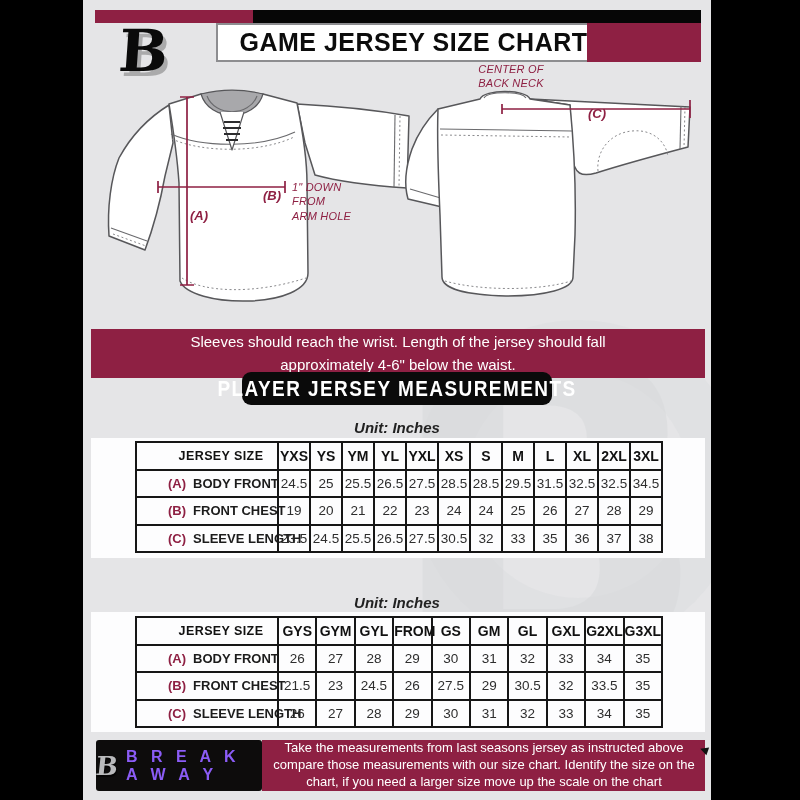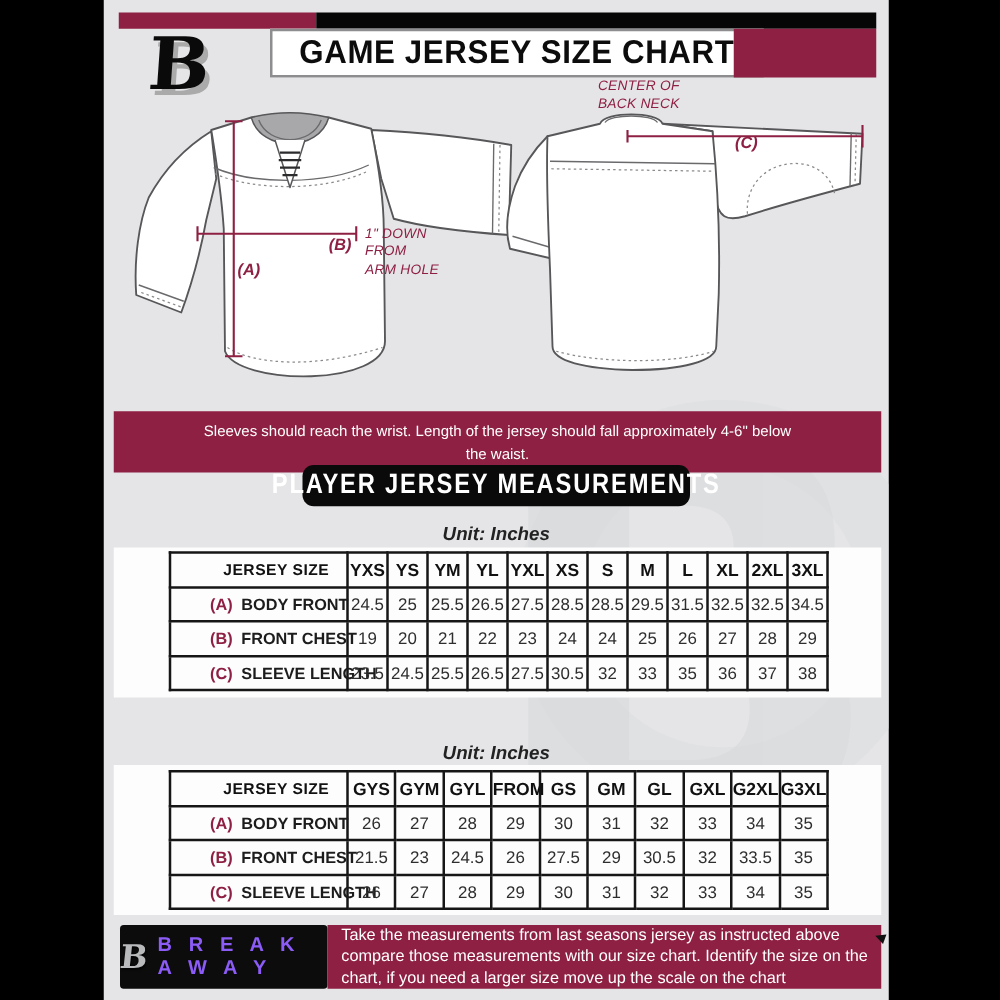--- a/index.html
+++ b/index.html
@@ -26,21 +26,21 @@
   
   .front-jersey { left:20px;  top:88px; width:320px; height:235px; z-index:2; }
   .back-jersey  { left:317px; top:85px; width:300px; height:245px; z-index:2; }
   .measure-key   { position:absolute; z-index:3; color:var(--maroon); font-weight:bold; font-size:13px; font-style:italic; }
   .measure-label { position:absolute; z-index:3; color:var(--maroon); font-weight:normal; font-size:11px; font-style:italic;
                    line-height:1.3; white-space:pre-line; letter-spacing:.2px; }
 
   
   .notice { left:8px; top:329px; width:614px; height:49px; background:var(--maroon); z-index:2;
             display:flex; align-items:center; justify-content:center; }
-  .notice span { color:#fff; font-size:12px; line-height:1.5; text-align:center; max-width:478px; }
+  .notice span { color:#fff; font-size:15px; line-height:1.5; text-align:center; max-width:478px; }
 
   
   .section-title { width:310px; height:33px; background:#0a0a0a; border-radius:9px; z-index:2;
                    display:flex; align-items:center; justify-content:center; }
   .section-title span { color:#fff; font-weight:800; font-size:20px; letter-spacing:1.5px; transform:scale(.95,1.12); white-space:nowrap; }
   .player-title { left:159px; top:372px; }
   .goalie-title { left:159px; top:559px; }
   .unit-line { left:0; width:628px; text-align:center; z-index:2; font-size:15px; font-style:italic; font-weight:bold; color:#222; }
   .player-unit { top:419px; }
   .goalie-unit { top:594px; }
@@ -61,21 +61,21 @@
   .size-table td.row-label { text-align:left; padding-left:31px; font-size:13px; color:#1c1c1c; font-weight:bold; white-space:nowrap; }
   .size-table td.row-label .key { color:var(--maroon); font-weight:bold; margin-right:7px; }
 
   
   .footer-black { left:13px; top:740px; width:166px; height:51px; background:#0d0c0c; border-radius:3px; z-index:2;
                   display:flex; align-items:center; justify-content:center; gap:8px; }
   .footer-logo { font-family:"DejaVu Serif",serif; font-weight:bold; font-size:26px; color:#b9babc;
                  text-shadow:1px 2px 1px rgba(0,0,0,.7); transform:skewX(-6deg); }
   .footer-brand { color:#8b5cf6; font-size:16px; font-weight:bold; letter-spacing:4.5px; }
   .footer-maroon { left:179px; top:740px; width:443px; height:51px; background:var(--maroon); z-index:2;
-                   display:flex; align-items:center; }
+                   display:flex; align-items:center;text-align:center; }
   .footer-maroon span { color:#fff; font-size:13px; line-height:1.3; padding:4px 10px 4px 11px; }
 
   .cursor { left:617px; top:746px; width:0; height:0; z-index:4;
             border-left:8px solid #111; border-top:4px solid transparent; border-bottom:4px solid transparent;
             transform:rotate(200deg); }
 
   :root { --maroon:#8e2043; }
 
   svg .ln   { fill:#fff; stroke:#57575a; stroke-width:1.5; stroke-linejoin:round; }
   svg .seam { fill:none; stroke:#6a6a6d; stroke-width:1.1; }

